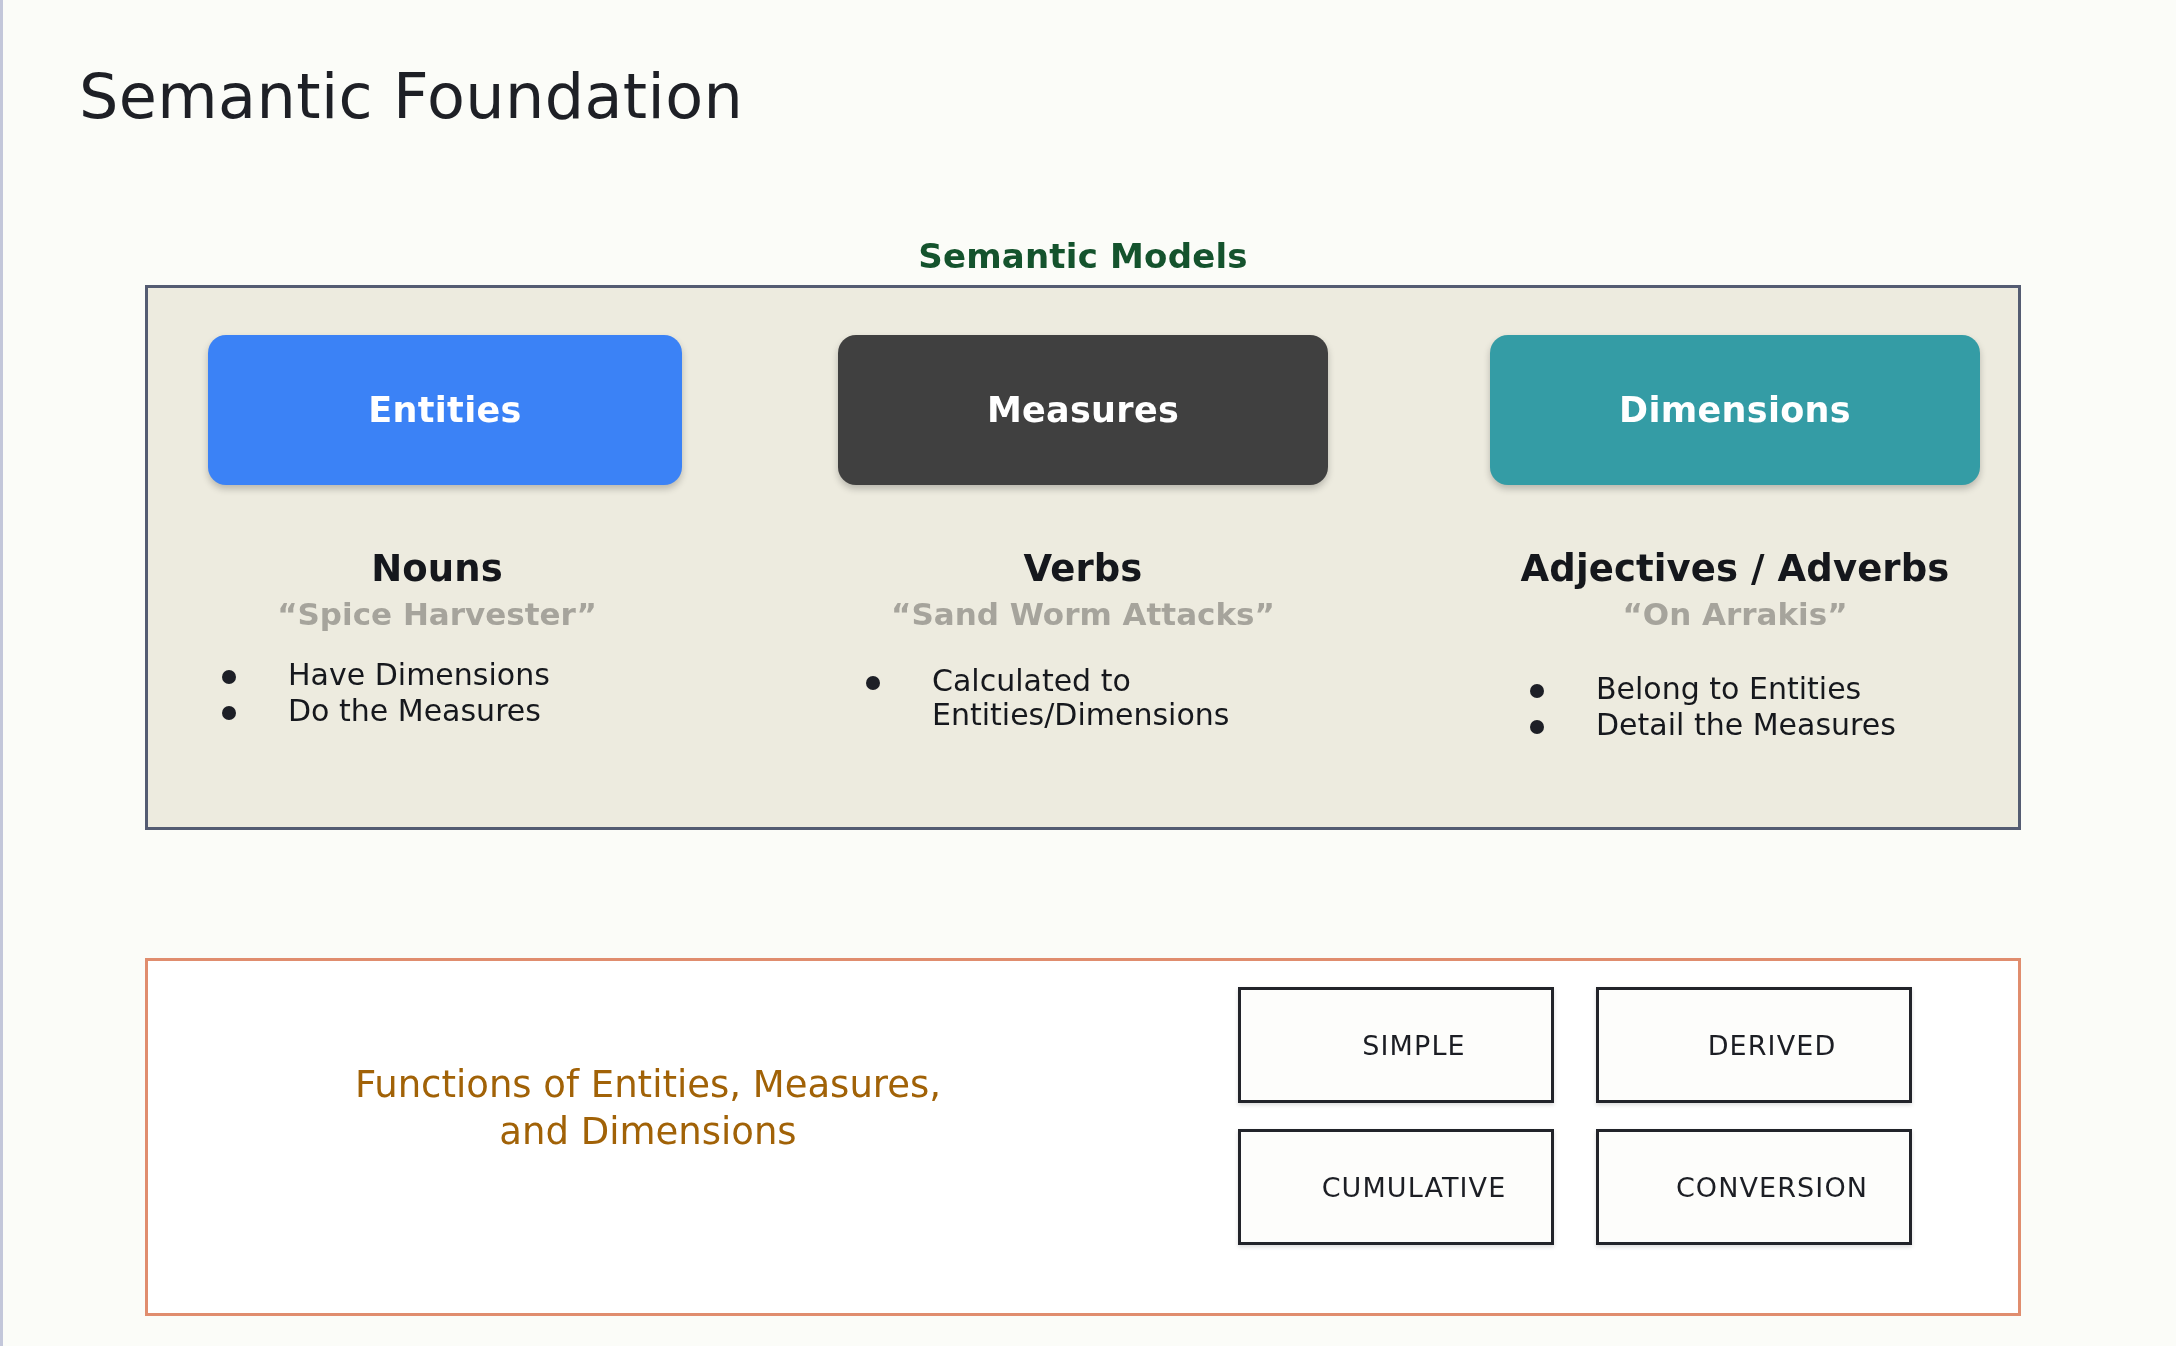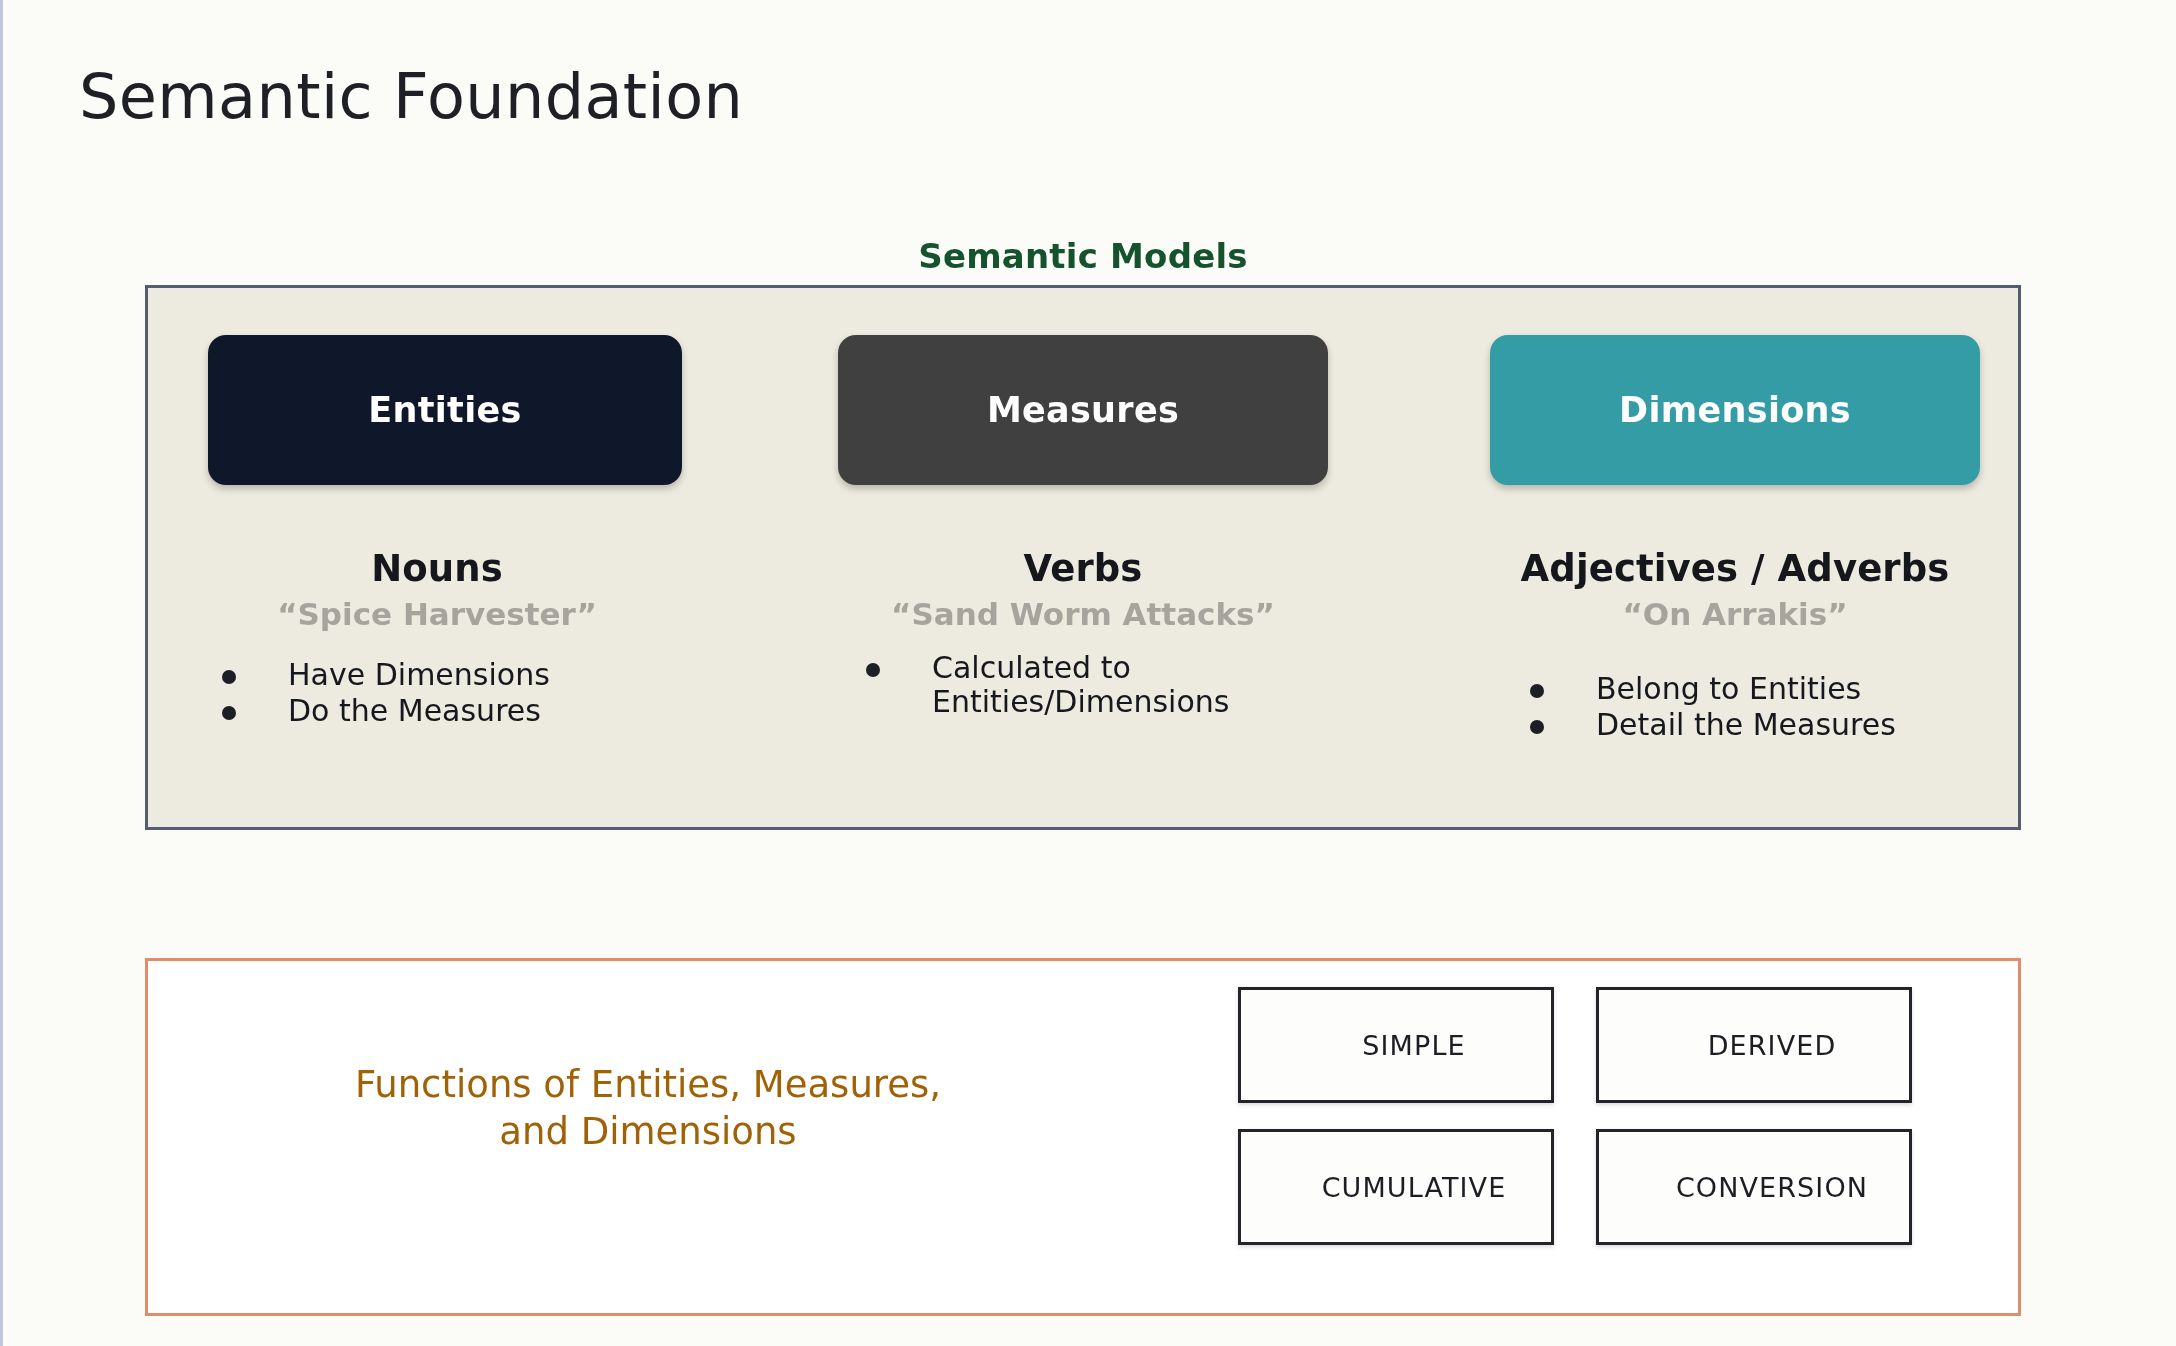--- a/index.html
+++ b/index.html
@@ -76,21 +76,21 @@
     justify-content: center;
     margin-top: 47px;
     box-shadow: 0 4px 7px rgba(0,0,0,0.22);
   }
   .model-card-label {
     color: #ffffff;
     font-size: 35px;
     font-weight: 700;
     letter-spacing: 0.3px;
   }
-  #card-entities   { background: #0f172a; margin-left: 16px; }
+  #card-entities   { background: #3b82f6; margin-left: 16px; }
   #card-measures   { background: #404040; }
   #card-dimensions { background: #349ca5; }
 
   .pos-title {
     margin-top: 62px;
     text-align: center;
     font-size: 37px;
     font-weight: 700;
     color: #15171c;
     letter-spacing: 0.1px;
@@ -124,21 +124,21 @@
     width: 14px;
     height: 14px;
     border-radius: 50%;
     background: #1d1f26;
     margin-top: 12px;
   }
   .bullet-text { margin-left: 52px; }
 
   
   #list-entities   { padding-left: 30px; }
-  #list-measures   { padding-left: 28px; margin-top: 19px; }
+  #list-measures   { padding-left: 28px; margin-top: 32px; }
   #list-dimensions { padding-left: 40px; margin-top: 40px; }
 
   
   #metrics-panel {
     position: absolute;
     left: 142px;
     top: 958px;
     width: 1876px;
     height: 358px;
     background: #ffffff;

